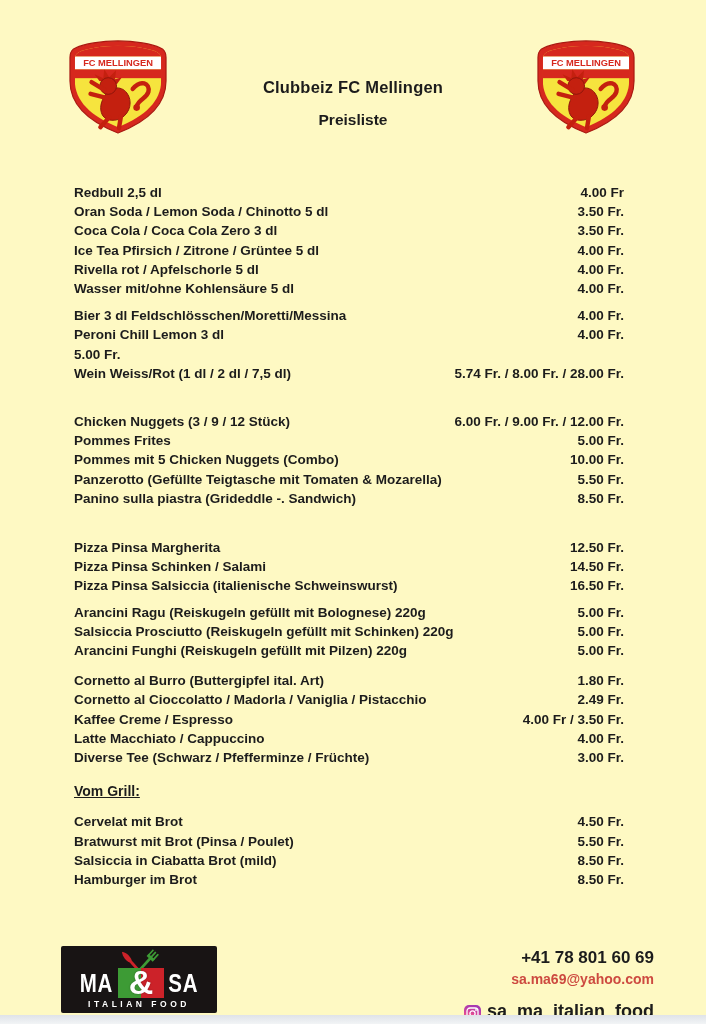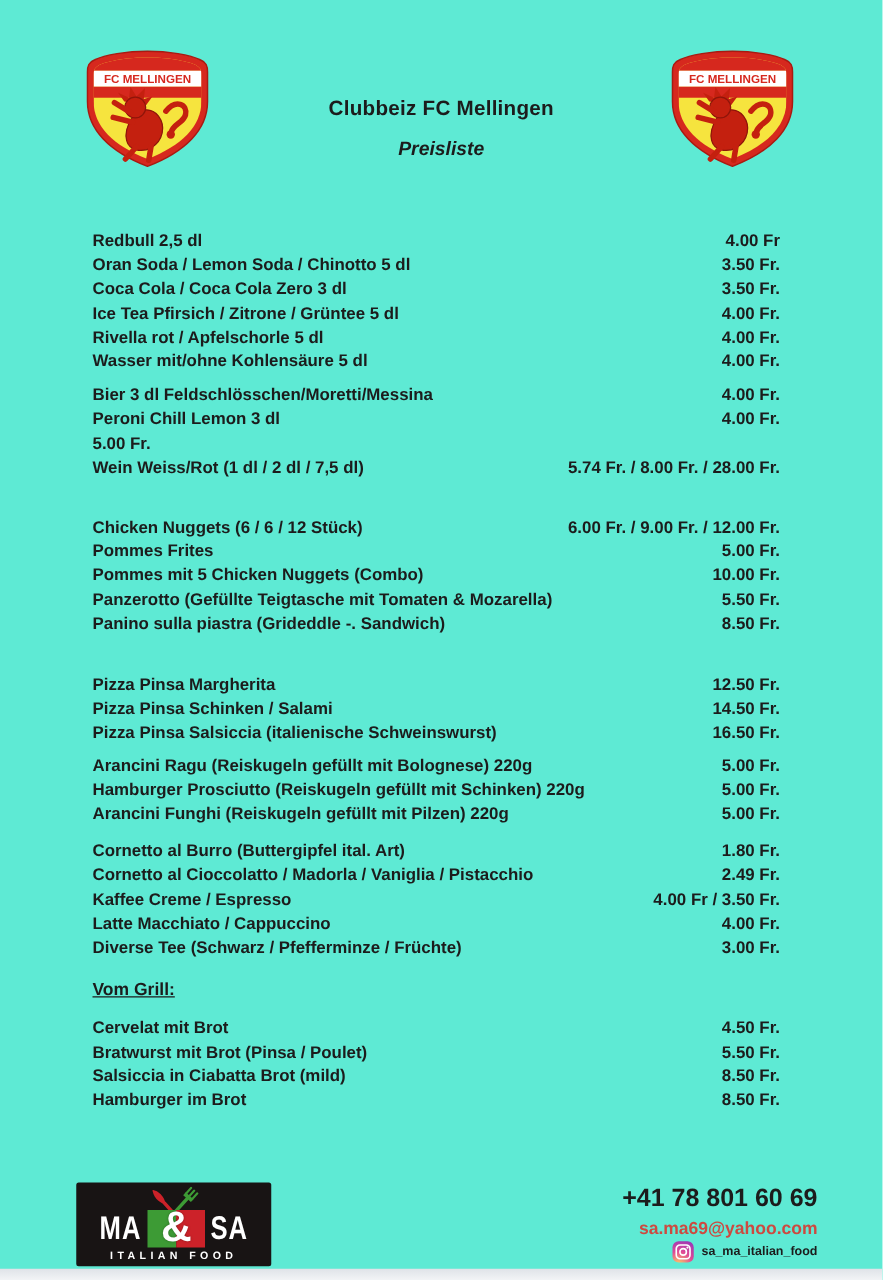--- a/index.html
+++ b/index.html
@@ -1,33 +1,33 @@
 <!DOCTYPE html>
 <html><head>
 <meta charset="utf-8">
 <style>
   html,body { margin:0; padding:0; background:#ffffff; }
   .page {
     position:relative; width:706px; height:1024px;
-    background:#5eead4; overflow:hidden;
+    background:#fef9c3; overflow:hidden;
     font-family:"Liberation Sans", sans-serif;
     font-weight:bold; color:#1c1c1c;
   }
 
   
   .crest { position:absolute; top:38px; width:110px; height:98px; }
   .crest-left  { left:63px; }
   .crest-right { left:531px; }
   .page-title {
     position:absolute; top:78px; left:0; right:0;
     text-align:center; font-size:16.5px; letter-spacing:.2px;
   }
   .page-subtitle {
     position:absolute; top:111px; left:0; right:0;
-    text-align:center; font-size:15.5px;font-style:italic;
+    text-align:center; font-size:15.5px;
   }
 
   
   .menu { position:absolute; top:183px; left:74px; width:550px; }
   .menu-section { margin-top:10px; }
   .menu-section:nth-child(1) { margin-top:0; }
   .menu-section:nth-child(2) { margin-top:8px; }
   .menu-section:nth-child(3) { margin-top:29px; }
   .menu-section:nth-child(4) { margin-top:30px; }
   .menu-section:nth-child(5) { margin-top:7px; }
@@ -67,25 +67,25 @@
     position:absolute; left:0; right:0; top:-4px; text-align:center;
     color:#ffffff; font-size:34px; line-height:36px;
     text-shadow:0 0 2px rgba(0,0,0,.35);
   }
   .logo-tagline {
     position:absolute; bottom:4px; left:0; right:0; text-align:center;
     color:#ffffff; font-size:8.5px; letter-spacing:3.5px; font-weight:bold;
   }
 
   .contact { position:absolute; top:948px; right:52px; text-align:right; }
-  .contact-phone { font-size:20px; }
+  .contact-phone { font-size:17px; }
   .contact-email { font-size:14px; margin-top:3px; }
   .contact-instagram {
-    margin-top:3px; display:flex; align-items:center;
-    justify-content:flex-end; gap:6px; font-size:10px;
+    margin-top:14px; display:flex; align-items:flex-end;
+    justify-content:flex-end; gap:6px; font-size:18px;
   }
   .ig-icon {
     width:17px; height:17px; border-radius:5px; flex:0 0 auto;
     background:radial-gradient(circle at 28% 115%, #fdc468 8%, #df4996 50%, #9b36b7 92%);
     display:flex; align-items:center; justify-content:center;
   }
 
   .photo-edge {
     position:absolute; left:0; bottom:0; width:706px; height:9px;
     background:linear-gradient(#dfe3e8, #f2f4f6);
@@ -173,21 +173,21 @@
         <div class="menu-row">
           <span class="item-price">5.00 Fr.</span>
         </div>
         <div class="menu-row">
           <span class="item-name">Wein Weiss/Rot (1 dl / 2 dl / 7,5 dl)</span>
           <span class="item-price">5.74 Fr. / 8.00 Fr. / 28.00 Fr.</span>
         </div>
       </div>
       <div class="menu-section">
         <div class="menu-row">
-          <span class="item-name">Chicken Nuggets (6 / 6 / 12 Stück)</span>
+          <span class="item-name">Chicken Nuggets (3 / 9 / 12 Stück)</span>
           <span class="item-price">6.00 Fr. / 9.00 Fr. / 12.00 Fr.</span>
         </div>
         <div class="menu-row">
           <span class="item-name">Pommes Frites</span>
           <span class="item-price">5.00 Fr.</span>
         </div>
         <div class="menu-row">
           <span class="item-name">Pommes mit 5 Chicken Nuggets (Combo)</span>
           <span class="item-price">10.00 Fr.</span>
         </div>
@@ -213,21 +213,21 @@
           <span class="item-name">Pizza Pinsa Salsiccia (italienische Schweinswurst)</span>
           <span class="item-price">16.50 Fr.</span>
         </div>
       </div>
       <div class="menu-section">
         <div class="menu-row">
           <span class="item-name">Arancini Ragu (Reiskugeln gefüllt mit Bolognese) 220g</span>
           <span class="item-price">5.00 Fr.</span>
         </div>
         <div class="menu-row">
-          <span class="item-name">Hamburger Prosciutto (Reiskugeln gefüllt mit Schinken) 220g</span>
+          <span class="item-name">Salsiccia Prosciutto (Reiskugeln gefüllt mit Schinken) 220g</span>
           <span class="item-price">5.00 Fr.</span>
         </div>
         <div class="menu-row">
           <span class="item-name">Arancini Funghi (Reiskugeln gefüllt mit Pilzen) 220g</span>
           <span class="item-price">5.00 Fr.</span>
         </div>
       </div>
       <div class="menu-section">
         <div class="menu-row">
           <span class="item-name">Cornetto al Burro (Buttergipfel ital. Art)</span>

